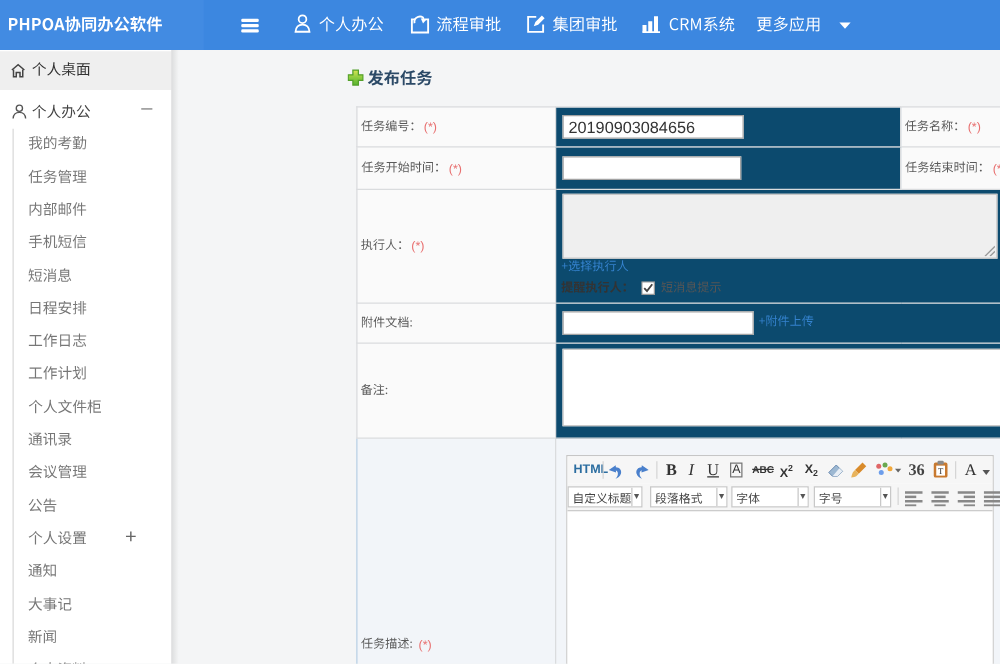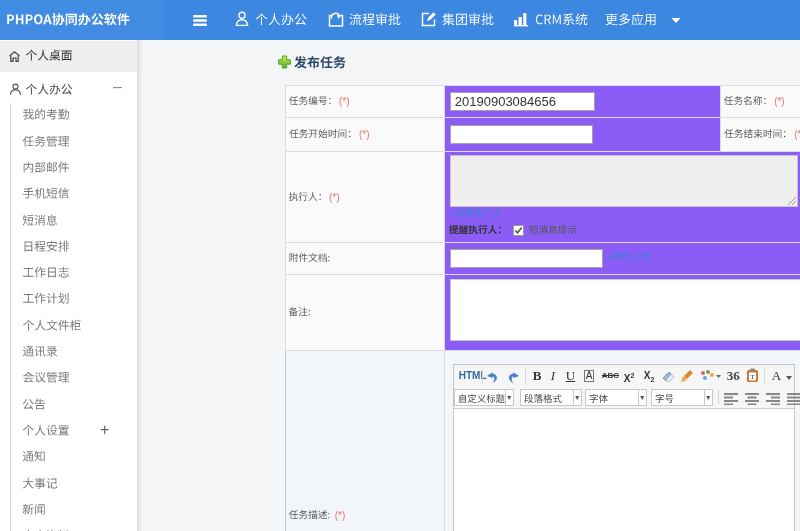--- a/index.html
+++ b/index.html
@@ -24,21 +24,21 @@
 .sitem .pl { position:absolute; left:78px; top:-1px; color:#666; font-size:16px; }
 
 
 #title { position:absolute; left:294px; top:54px; font-size:13px; font-weight:bold; color:#2c4a67; }
 #plusico { position:absolute; left:278px; top:55px; }
 
 
 #ftable { position:absolute; left:285px; top:85px; width:606px; border-collapse:collapse; table-layout:fixed; }
 #ftable td { border:1px solid #dadcde; font-size:10px; color:#5a5a5a; padding:0 0 0 2px; vertical-align:middle; }
 #ftable td.lbl { background:#fafafa; line-height:14px; }
-#ftable td.fld { background:#8b5cf6; padding-left:5px; }
+#ftable td.fld { background:#0c4a6e; padding-left:5px; }
 #ftable tr.edrow td { background:#f2f5f9; }
 .star { color:#e87070; }
 input.txt { border:1px solid #a3a3a3; background:#fff; height:19px; font-family:"Liberation Sans",sans-serif; font-size:13px; color:#333; padding:0 4px; vertical-align:middle; }
 a.blue { color:#3583cf; text-decoration:none; font-size:10px; }
 
 
 #ta1 { width:348px; height:52px; background:#efefef; border:1px solid #c6c6c6; position:relative; margin-top:3px; }
 #ta2 { width:390px; height:62px; background:#fff; border:1px solid #c9c9c9; }
 
 

